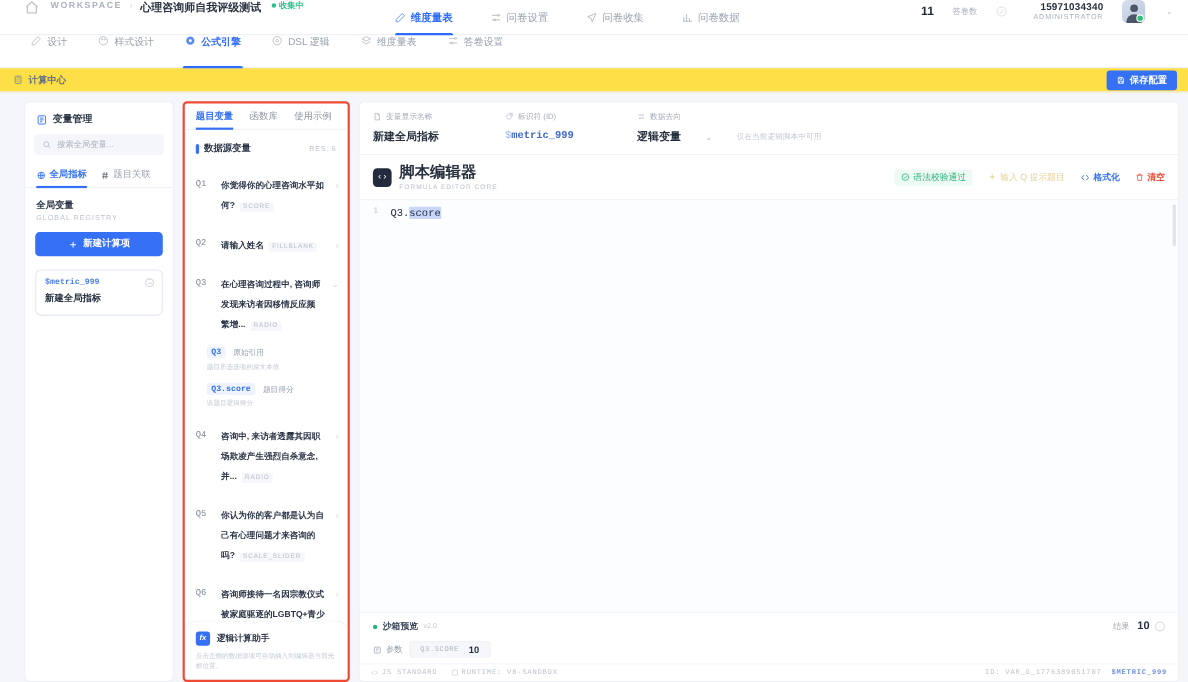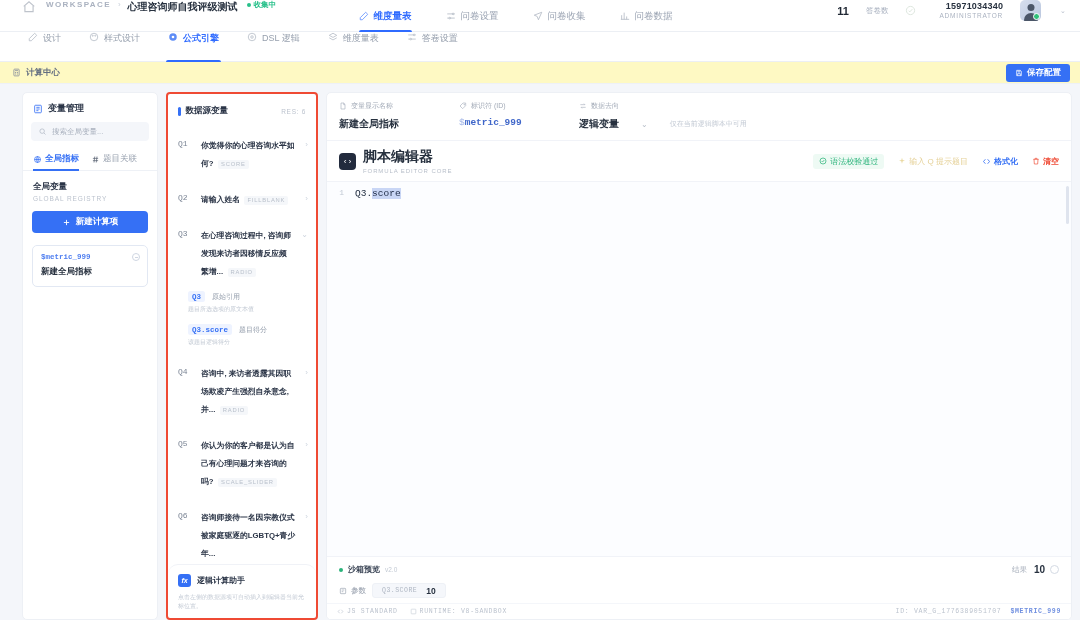--- a/index.html
+++ b/index.html
@@ -51,21 +51,21 @@
     height: 30px; background: #fff; border-bottom: 1px solid #eceff4; display: flex; align-items: center;
     gap: 28px; padding-left: 28px; flex: 0 0 30px;
   }
   .subtab { display: flex; align-items: flex-start; gap: 5px; font-size: 9px; color: #97a0ae; height: 30px; position: relative; cursor: pointer; }
   .subtab .ico { width: 10px; height: 10px; opacity: .8; }
   .subtab.active { color: #2f6bff; font-weight: 700; }
   .subtab.active::after { content:""; position:absolute; left:-2px; right:-2px; bottom:0; height:2px; background:#2f6bff; border-radius:2px 2px 0 0; }
 
   
   .pagehead {
-    height: 22px; background: #fef9c3; border-bottom: 1px solid #eef1f6; display:flex; align-items:center;
+    height: 22px; background: #fde047; border-bottom: 1px solid #eef1f6; display:flex; align-items:center;
     padding: 0 10px 0 12px; flex: 0 0 22px;
   }
   .pagehead-title { font-size: 8.5px; color: #636e80; font-weight: 600; display:flex; align-items:center; gap:5px; }
   .save-btn {
     margin-left:auto; background:#3570f5; color:#fff; font-size:8.5px; font-weight:700;
     border-radius:3px; padding:3px 9px; display:flex; align-items:center; gap:4px; cursor:pointer;
   }
 
   
   .body { flex: 1; display: flex; padding: 8px 8px 0 8px; gap: 8px; min-height: 0; margin-left: 14px; }
@@ -389,20 +389,25 @@
       </div>
 
       <div class="metric-card">
         <div class="metric-minus"></div>
         <div class="metric-id">$metric_999</div>
         <div class="metric-name">新建全局指标</div>
       </div>
     </div>
 
     <div class="varpanel">
+      <div class="vp-tabs">
+        <div class="vp-tab active">题目变量</div>
+        <div class="vp-tab">函数库</div>
+        <div class="vp-tab">使用示例</div>
+      </div>
 
       <div class="vp-sec">
         <span class="vp-bar"></span>
         <span class="vp-sec-t">数据源变量</span>
         <span class="vp-res">RES: 6</span>
       </div>
 
       <div class="vp-list">
         <div class="q-item">
           <span class="q-code">Q1</span>

